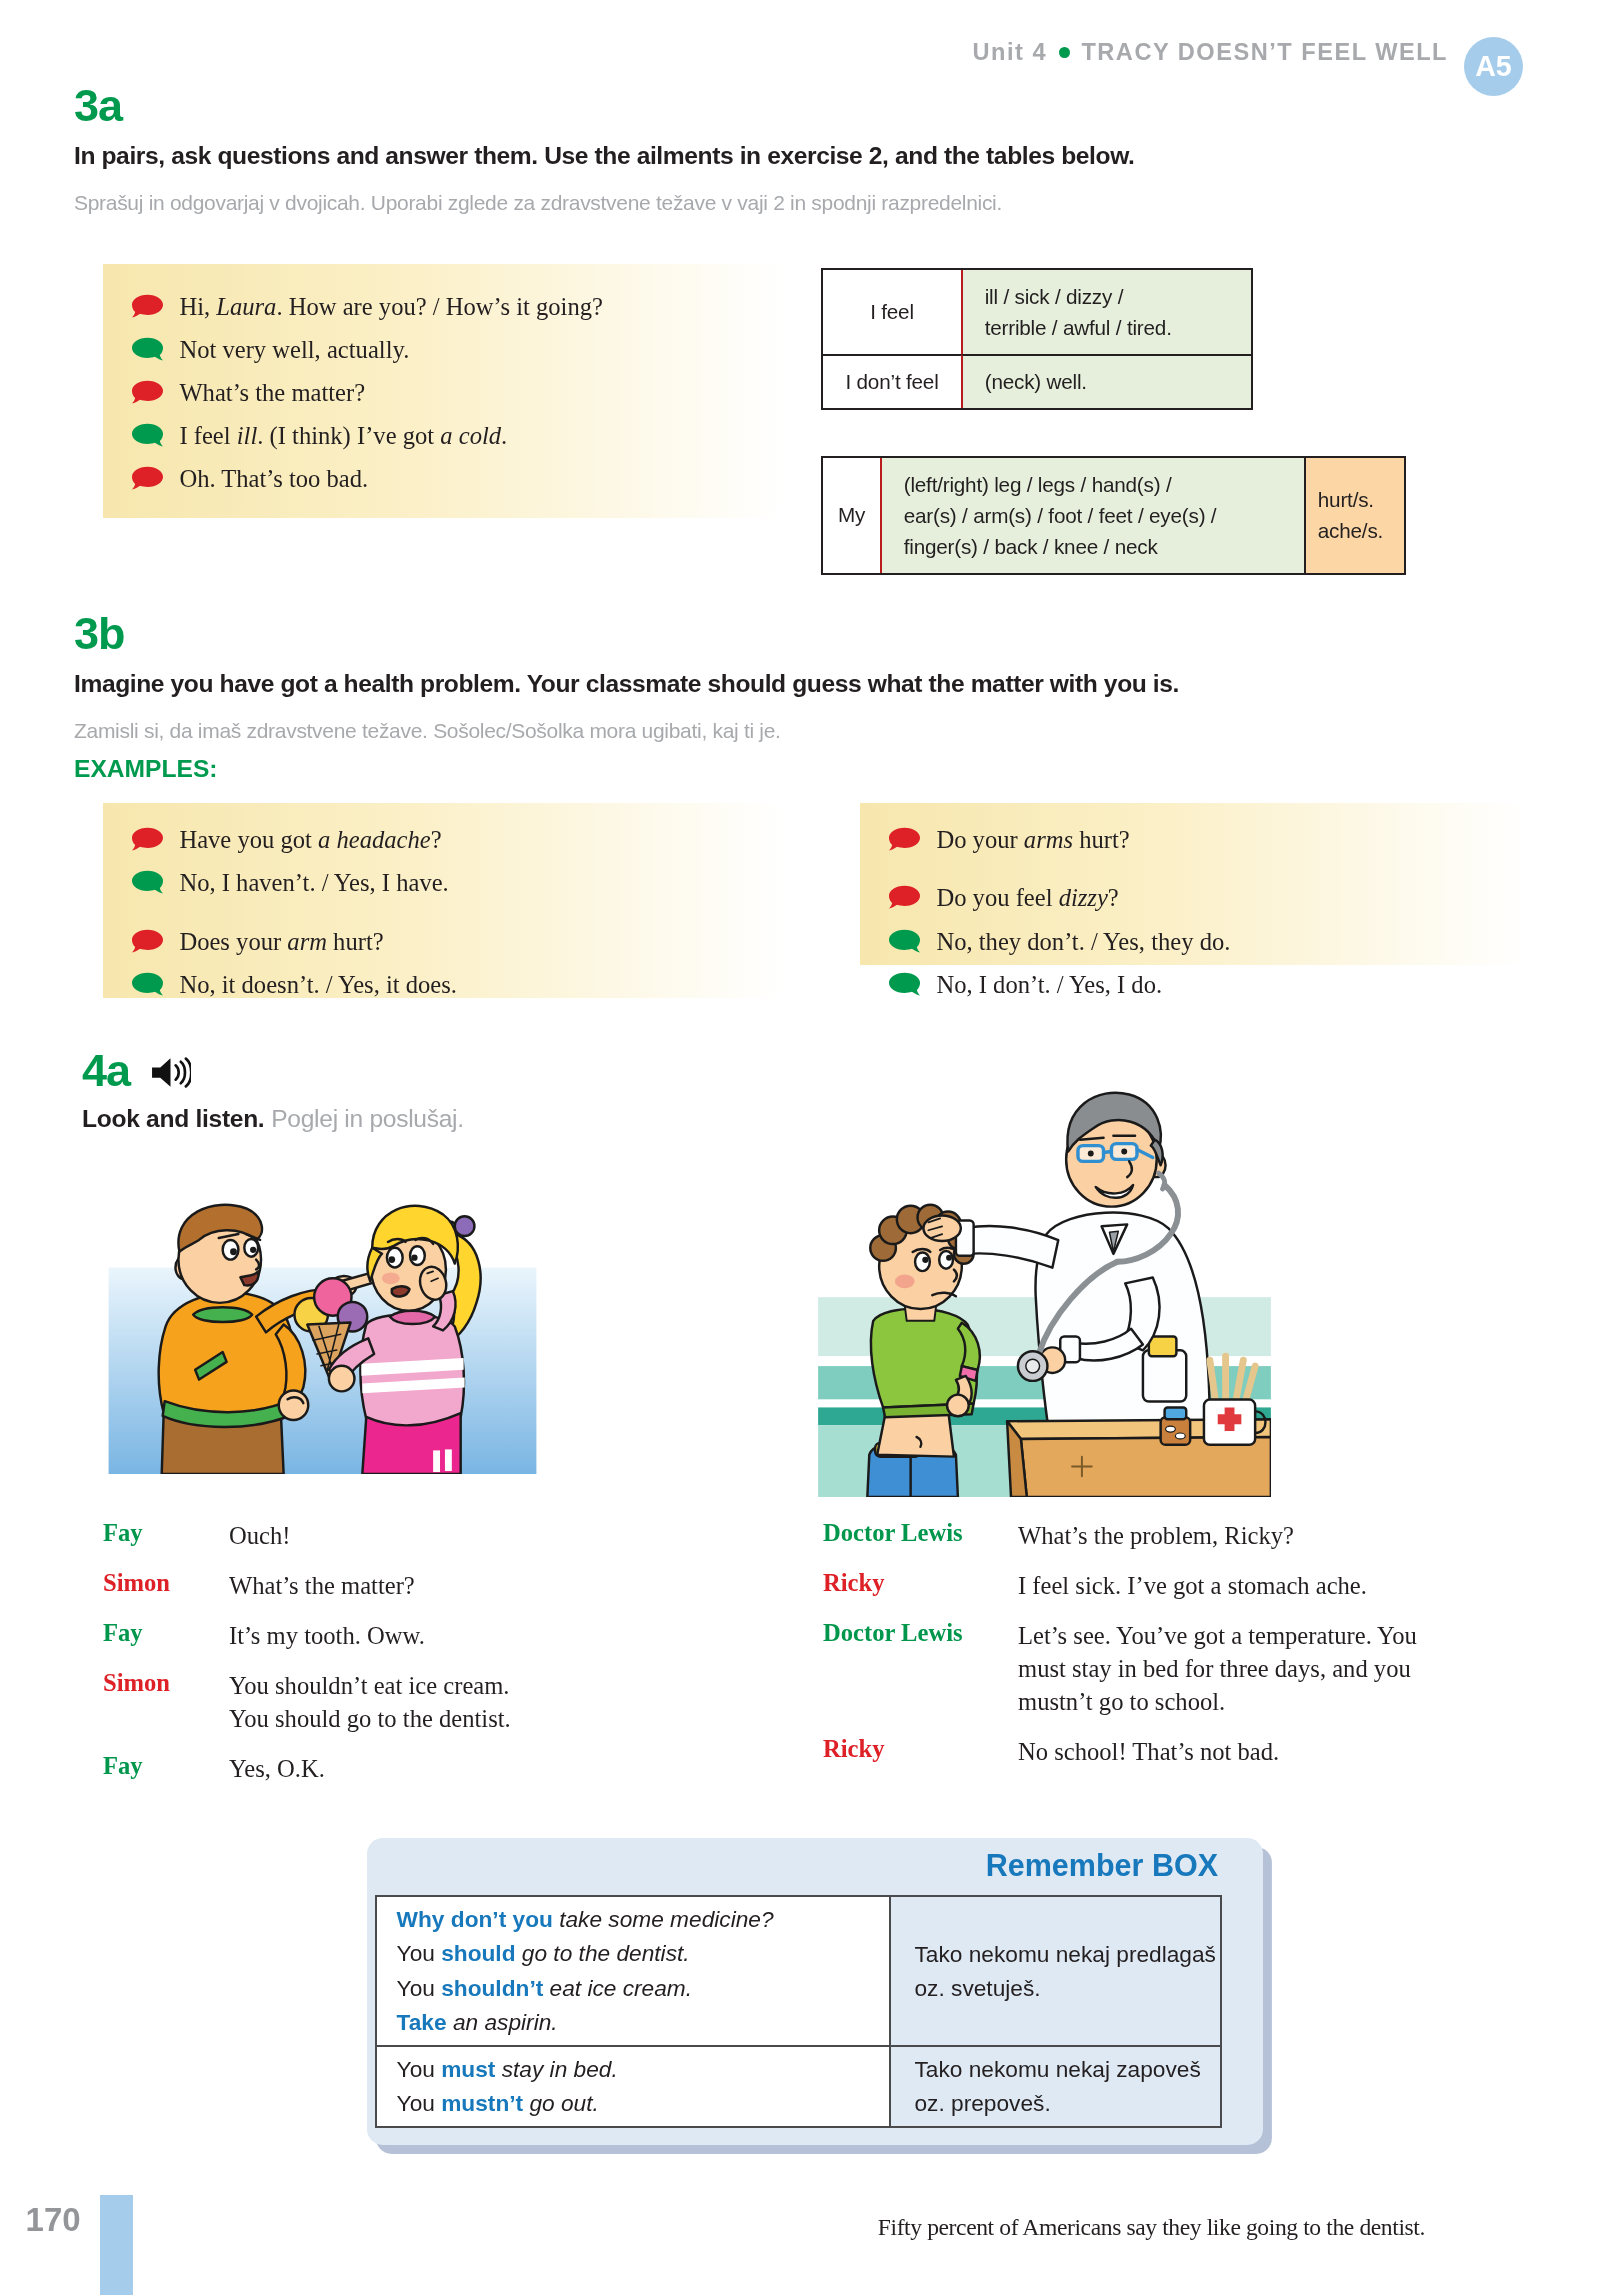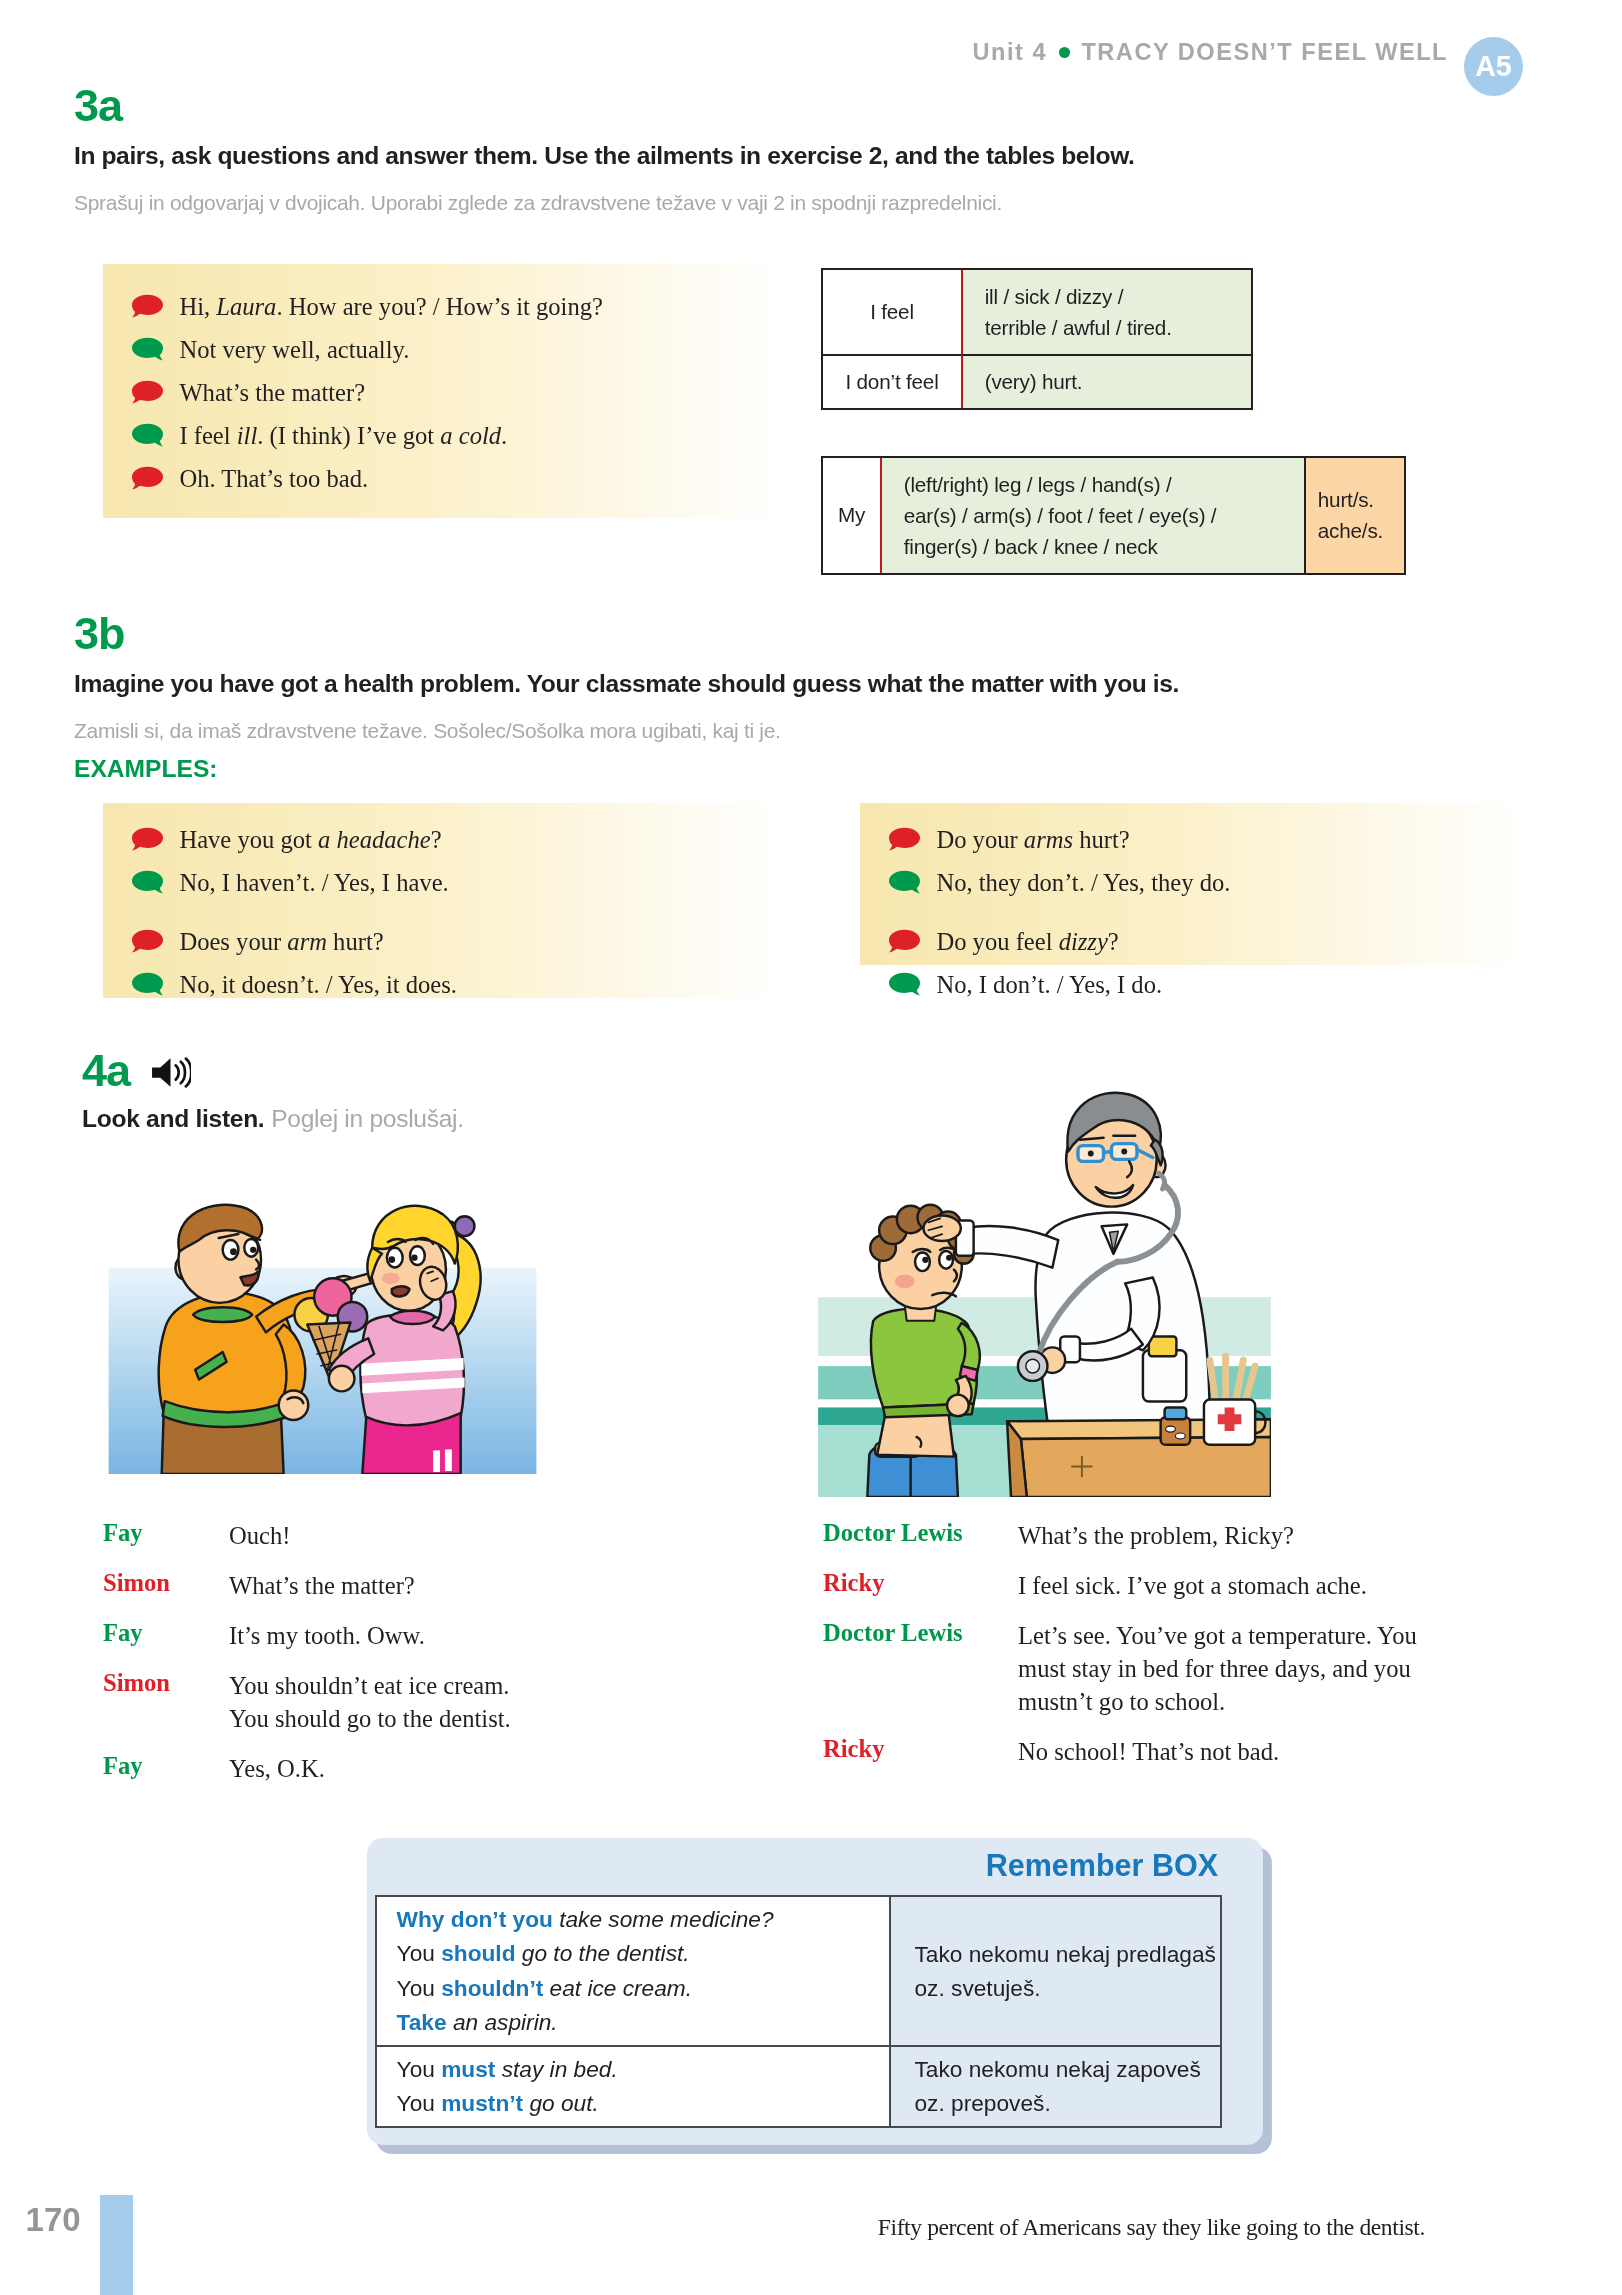--- a/index.html
+++ b/index.html
@@ -139,21 +139,21 @@
         </svg>
       <span><span>Oh. That’s too bad.</span></span>
     </div>
   </div>
 
   <div class="abs tbl" id="tblFeel">
     <div class="lbl">I feel</div>
     <div class="val">ill / sick / dizzy /
 terrible / awful / tired.</div>
     <div class="lbl r2">I don’t feel</div>
-    <div class="val r2">(very) hurt.</div>
+    <div class="val r2">(neck) well.</div>
   </div>
 
   <div class="abs tbl" id="tblMy">
     <div class="lbl">My</div>
     <div class="val">(left/right) leg / legs / hand(s) /
 ear(s) / arm(s) / foot / feet / eye(s) /
 finger(s) / back / knee / neck</div>
     <div class="verb">hurt/s.
 ache/s.</div>
   </div>
@@ -192,31 +192,31 @@
     </div>
   </div>
 
   <div class="abs ybox" id="exr">
     <div class="dline">
       <svg class="bubble red" viewBox="0 0 34 26">
           <path fill="currentColor" d="M17 1 C26 1 33 5.5 33 11.5 C33 17.5 26 22 17 22 C14.2 22 11.6 21.6 9.4 20.8 C6.5 22.8 3.4 24.2 1 24.6 C2.6 22.9 3.8 20.9 4.3 18.9 C2.2 17 1 14.4 1 11.5 C1 5.5 8 1 17 1 Z"></path>
         </svg>
       <span><span>Do your </span><span class="it">arms</span><span> hurt?</span></span>
     </div>
+    <div class="dline gap">
+      <svg class="bubble red" viewBox="0 0 34 26">
+          <path fill="currentColor" d="M17 1 C26 1 33 5.5 33 11.5 C33 17.5 26 22 17 22 C14.2 22 11.6 21.6 9.4 20.8 C6.5 22.8 3.4 24.2 1 24.6 C2.6 22.9 3.8 20.9 4.3 18.9 C2.2 17 1 14.4 1 11.5 C1 5.5 8 1 17 1 Z"></path>
+        </svg>
+      <span><span>Do you feel </span><span class="it">dizzy</span><span>?</span></span>
+    </div>
     <div class="dline">
       <svg class="bubble green" viewBox="0 0 34 26">
           <path fill="currentColor" d="M17 1 C26 1 33 5.5 33 11.5 C33 17.5 26 22 17 22 C14.2 22 11.6 21.6 9.4 20.8 C6.5 22.8 3.4 24.2 1 24.6 C2.6 22.9 3.8 20.9 4.3 18.9 C2.2 17 1 14.4 1 11.5 C1 5.5 8 1 17 1 Z"></path>
         </svg>
       <span><span>No, they don’t. / Yes, they do.</span></span>
-    </div>
-    <div class="dline gap">
-      <svg class="bubble red" viewBox="0 0 34 26">
-          <path fill="currentColor" d="M17 1 C26 1 33 5.5 33 11.5 C33 17.5 26 22 17 22 C14.2 22 11.6 21.6 9.4 20.8 C6.5 22.8 3.4 24.2 1 24.6 C2.6 22.9 3.8 20.9 4.3 18.9 C2.2 17 1 14.4 1 11.5 C1 5.5 8 1 17 1 Z"></path>
-        </svg>
-      <span><span>Do you feel </span><span class="it">dizzy</span><span>?</span></span>
     </div>
     <div class="dline">
       <svg class="bubble green" viewBox="0 0 34 26">
           <path fill="currentColor" d="M17 1 C26 1 33 5.5 33 11.5 C33 17.5 26 22 17 22 C14.2 22 11.6 21.6 9.4 20.8 C6.5 22.8 3.4 24.2 1 24.6 C2.6 22.9 3.8 20.9 4.3 18.9 C2.2 17 1 14.4 1 11.5 C1 5.5 8 1 17 1 Z"></path>
         </svg>
       <span><span>No, I don’t. / Yes, I do.</span></span>
     </div>
   </div>
 
   <div class="abs" id="sec4a">

